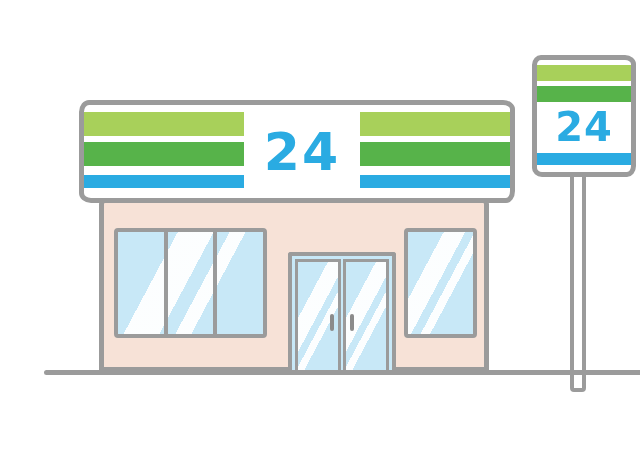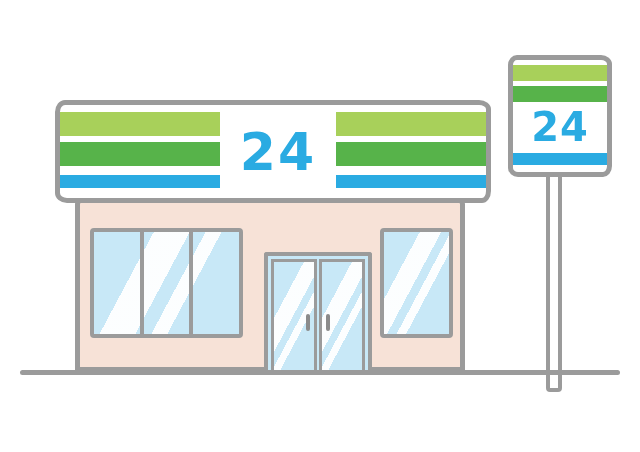--- a/index.html
+++ b/index.html
@@ -6,21 +6,21 @@
   html, body { background: #ffffff; }
   body { font-family: "DejaVu Sans", sans-serif; }
 
   .scene {
     position: relative;
     width: 640px;
     height: 452px;
     background: #ffffff;
     overflow: hidden;
   }
-  .abs { position: absolute; }
+  .abs { position: absolute; margin-left: 24px; }
 
   
   .fascia {
     left: 55px; top: 100px; width: 436px; height: 103px;
     background: #ffffff;
     border: 5px solid var(--outline-gray, #9b9b9b);
     border-radius: 10px 12px 9px 12px / 12px 9px 12px 10px;
     z-index: 3;
     overflow: hidden;
   }

